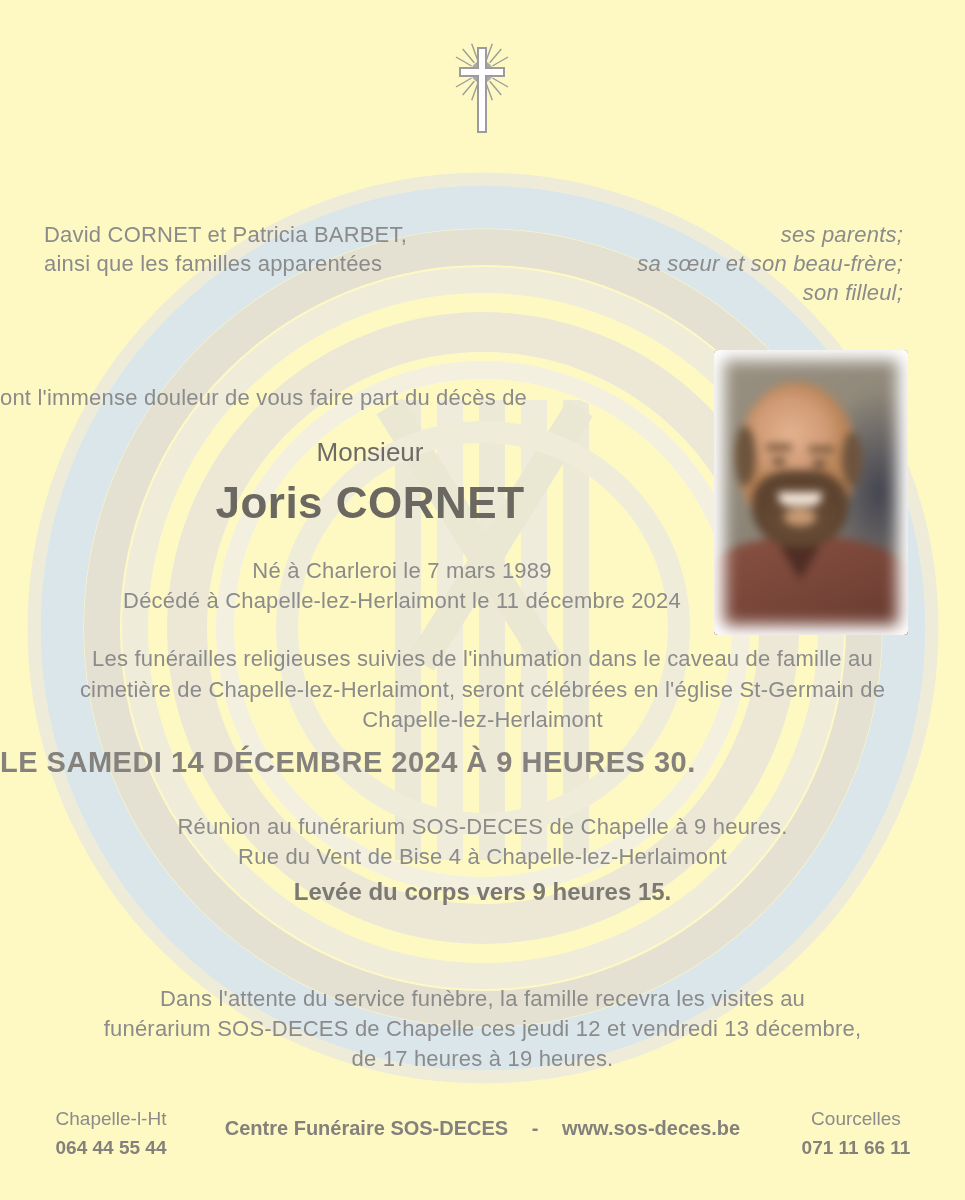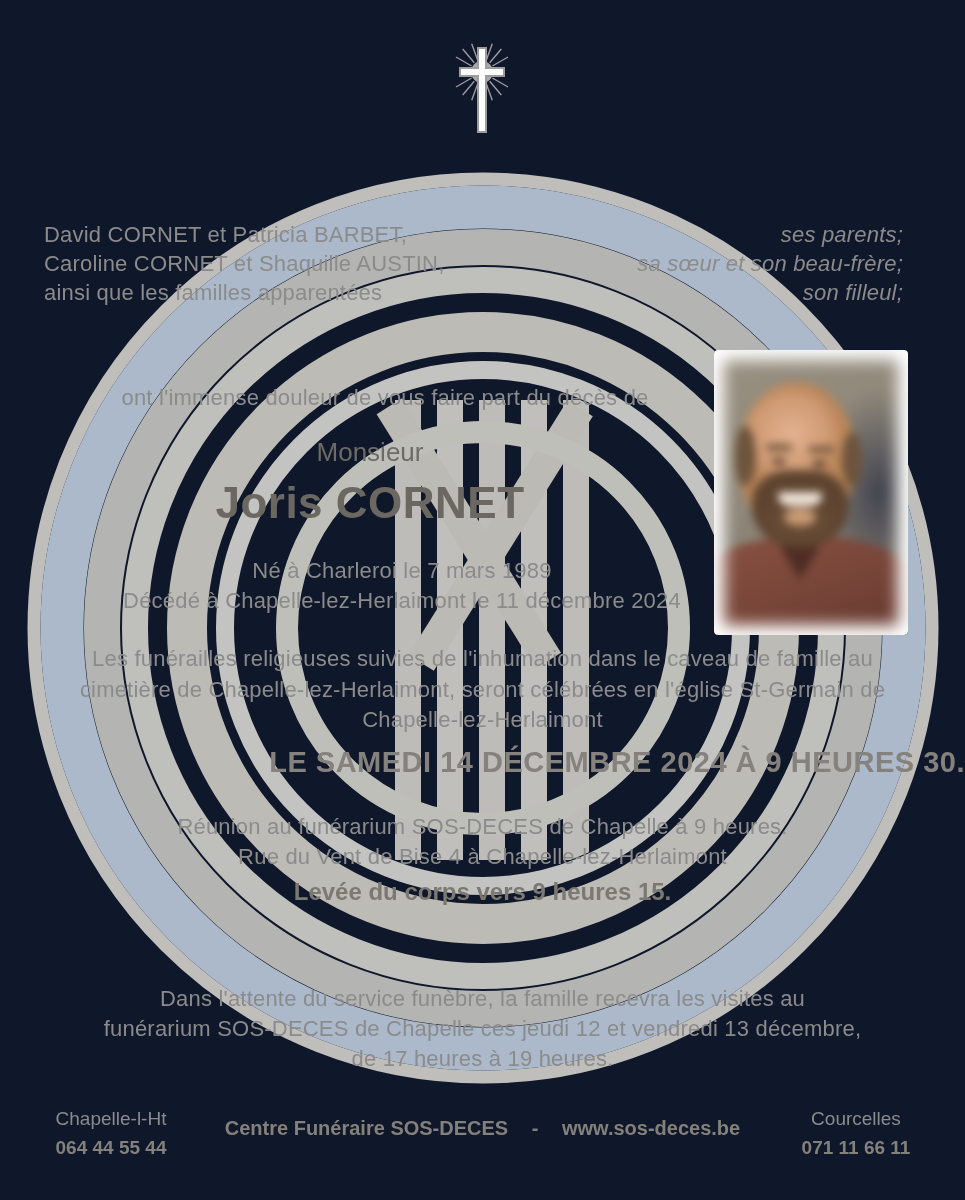--- a/index.html
+++ b/index.html
@@ -1,40 +1,40 @@
 <!DOCTYPE html>
 <html><head>
 <meta charset="utf-8">
 <style>
   html,body{margin:0;padding:0;background:#ffffff;}
   .page{
     position:relative;
     width:965px;height:1200px;
-    background:#0f172a;
+    background:#fef9c3;
     overflow:hidden;
     font-family:"Liberation Sans", sans-serif;
     color:#8b8b8b;
   }
   
   .watermark{position:absolute;inset:0;pointer-events:none;}
   
   .cross{position:absolute;left:450px;top:42px;width:64px;height:96px;}
   
   .abs{position:absolute;}
   .body-txt{font-size:22px;line-height:29px;color:#8b8b8b;letter-spacing:.2px;}
   .family{left:44px;top:220px;text-align:left;}
   .relations{right:62px;top:220px;text-align:right;font-style:italic;line-height:29px;}
-  .announce{left:0;top:383px;width:740px;text-align:center;padding-left:15px;}
+  .announce{left:0;top:383px;width:740px;}
   .civility{left:0;top:437px;width:740px;text-align:center;
             font-size:26px;font-weight:normal;color:#6e6b65;}
   .deceased-name{left:0;top:478px;width:740px;text-align:center;
             font-size:44px;font-weight:bold;color:#6b6862;letter-spacing:.5px;}
   .birthdeath{left:0;top:556px;width:740px;text-align:center;line-height:30px;padding-left:32px;}
   .ceremony{left:30px;right:30px;top:644px;text-align:center;line-height:30.5px;}
-  .bigdate{left:0;right:0;top:746px;text-align:right;
+  .bigdate{left:0;right:0;top:746px;text-align:left;
            font-size:29px;font-weight:bold;color:#85817c;letter-spacing:.5px;}
   .meeting{left:0;right:0;top:812px;text-align:center;line-height:30px;}
   .levee{left:0;right:0;top:878px;text-align:center;
          font-size:24px;font-weight:bold;color:#7c7973;}
   .visits{left:0;right:0;top:984px;text-align:center;line-height:30px;}
   
   .footer-side{width:150px;text-align:center;font-size:19px;line-height:29px;color:#8b8b8b;}
   .footer-left{left:36px;top:1104px;}
   .footer-right{right:34px;top:1104px;}
   .footer-phone{font-weight:bold;color:#84817c;}
@@ -124,21 +124,20 @@
       <line x1="36.1" y1="41.3" x2="42.3" y2="58.2"></line>
       <line x1="39.7" y1="39.2" x2="51.3" y2="53"></line>
       <line x1="42.4" y1="36" x2="58" y2="45"></line>
     </g>
     <circle cx="32" cy="30" r="11" fill="#a9a9a9"></circle>
     <path d="M28,6 h8 v20 h18 v8 h-18 v56 h-8 v-56 H10 v-8 h18 Z" fill="#ffffff" stroke="#9c9c9c" stroke-width="2"></path>
   </svg>
 
   <div class="abs body-txt family">
     <div>David CORNET et Patricia BARBET,</div>
-    <div>Caroline CORNET et Shaquille AUSTIN,</div>
     <div>ainsi que les familles apparentées</div>
   </div>
 
   <div class="abs body-txt relations">
     <div>ses parents;</div>
     <div>sa sœur et son beau-frère;</div>
     <div>son filleul;</div>
   </div>
 
   <div class="abs body-txt announce">ont l'immense douleur de vous faire part du décès de</div>

